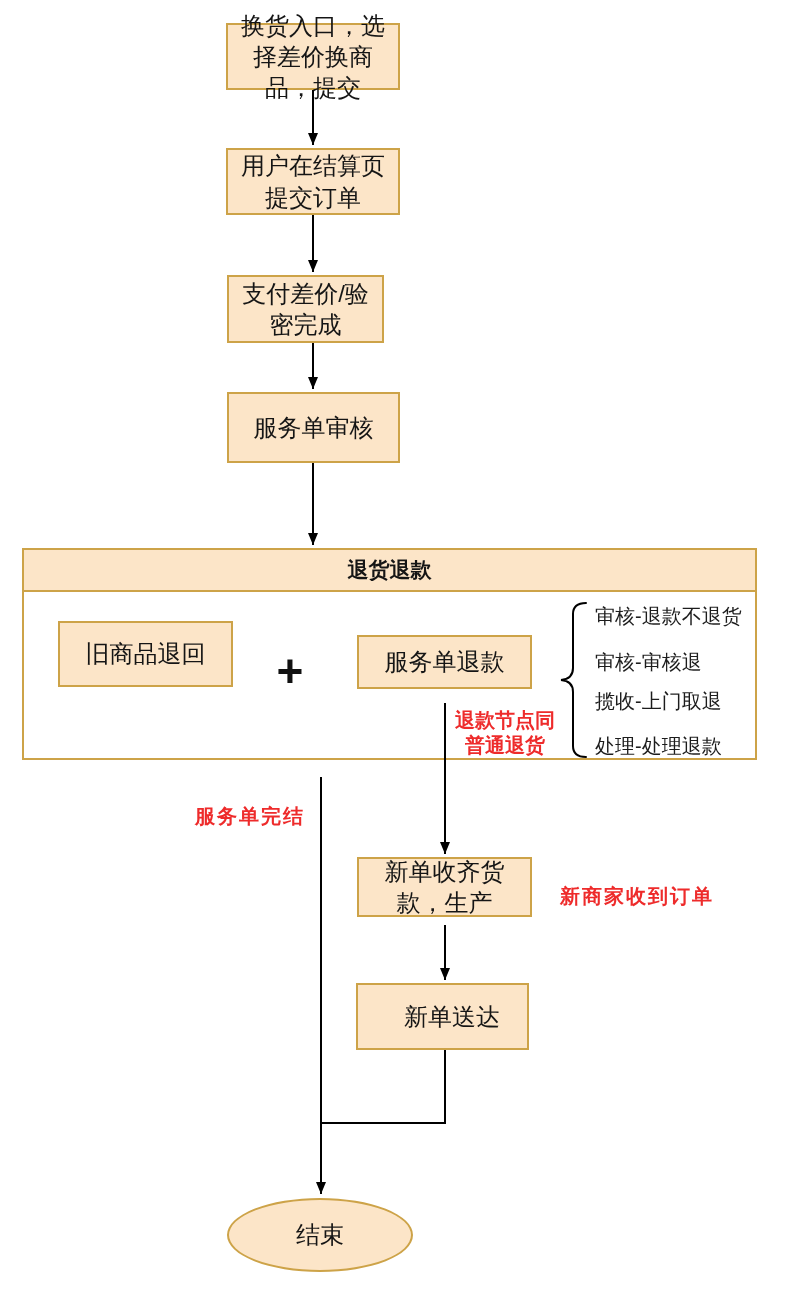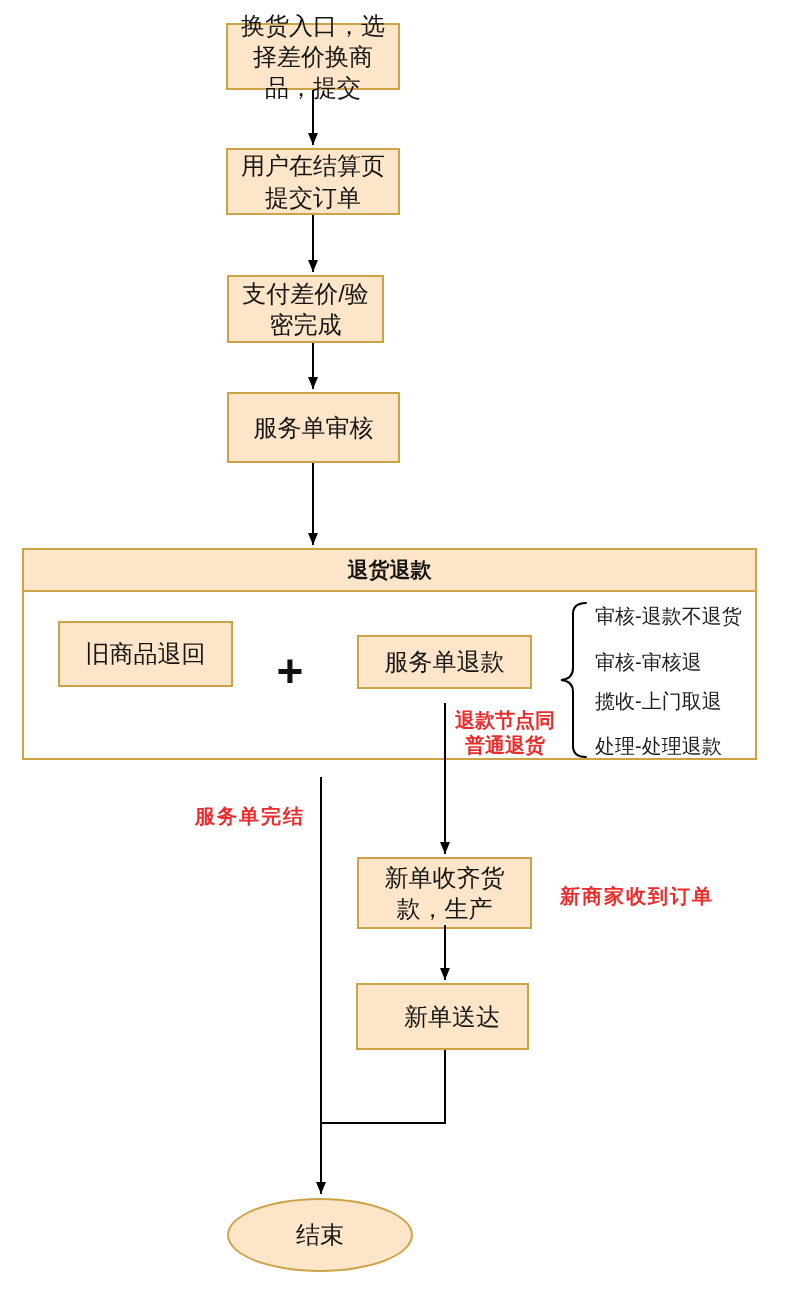--- a/index.html
+++ b/index.html
@@ -50,21 +50,21 @@
     display:flex;align-items:center;justify-content:center;
     font-weight:bold;font-size:21px;
   }
   .node-old{left:58px;top:621px;width:175px;height:66px;}
   .node-refund{left:357px;top:635px;width:175px;height:54px;}
   .plus-sign{
     position:absolute;left:268px;top:645px;width:44px;height:52px;
     display:flex;align-items:center;justify-content:center;
     font-size:46px;font-weight:bold;color:#111;line-height:1;
   }
-  .node-boxC{left:357px;top:857px;width:175px;height:72px;}
+  .node-boxC{left:357px;top:857px;width:175px;height:60px;}
   .node-boxD{left:356px;top:983px;width:173px;height:67px;padding-left:24px;}
   .node-end{
     left:227px;top:1198px;width:186px;height:74px;
     border-radius:50%;
   }
   .red-label{
     position:absolute;
     color:var(--red);
     font-weight:bold;
     font-size:20px;

